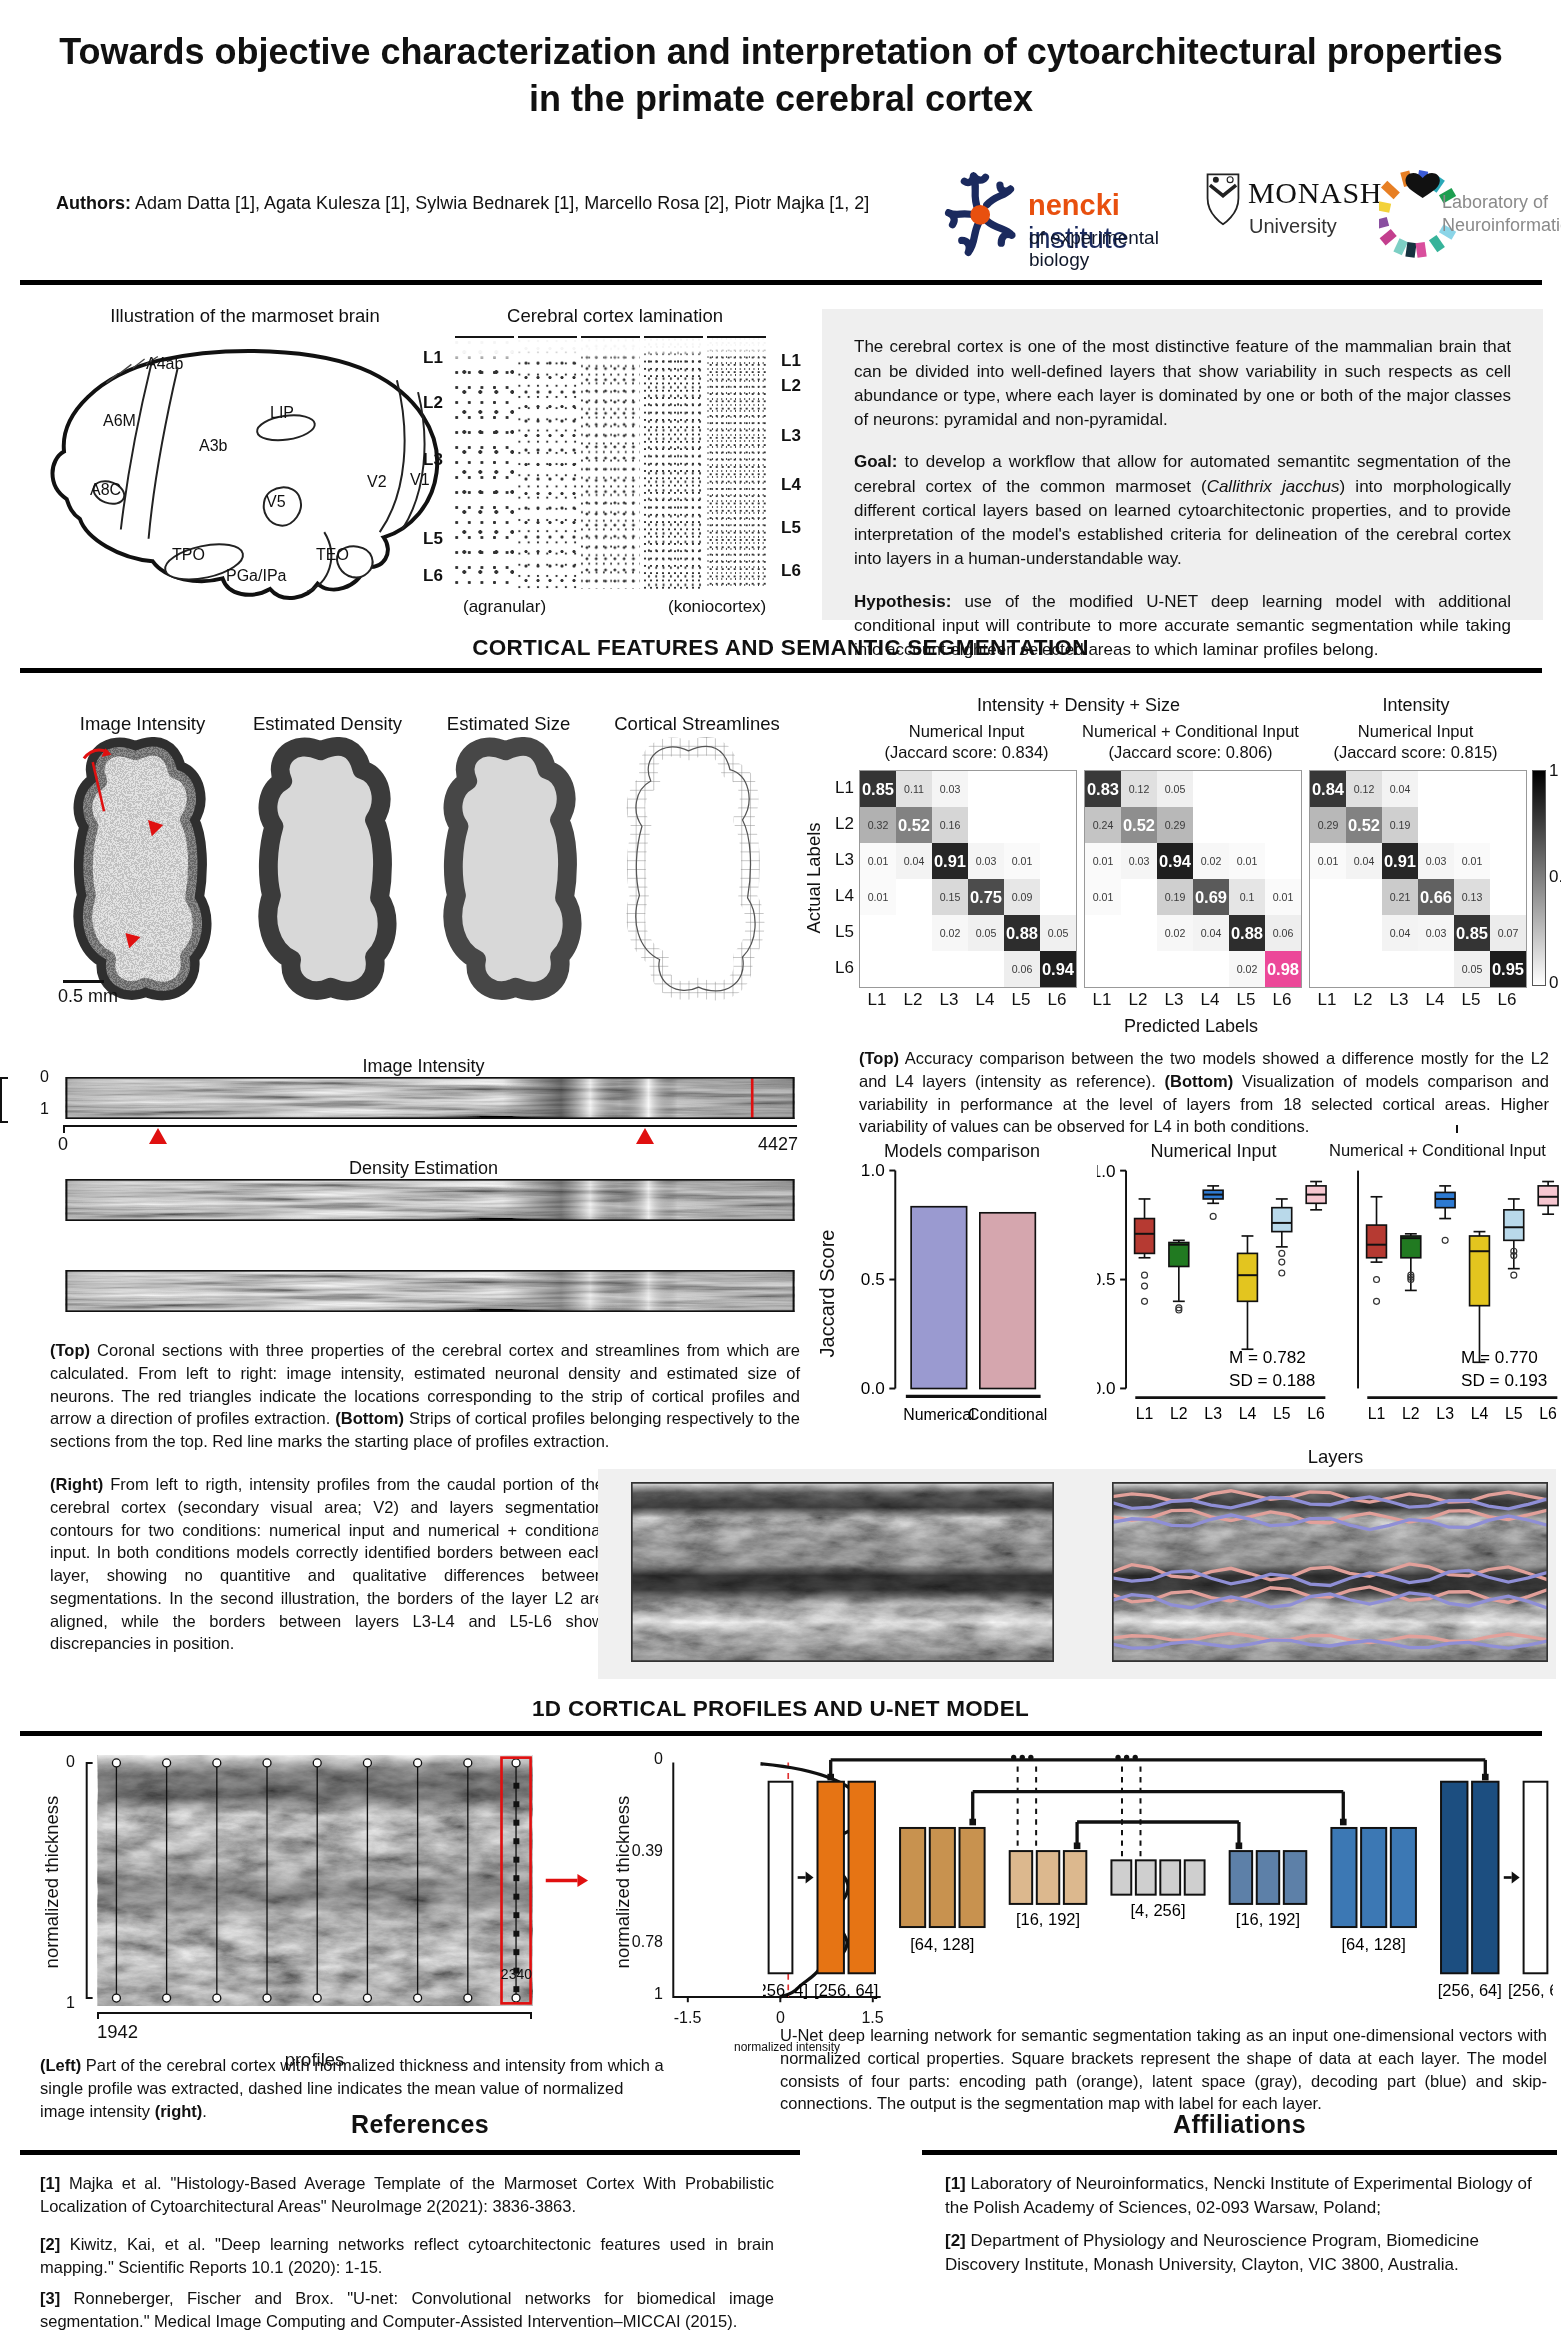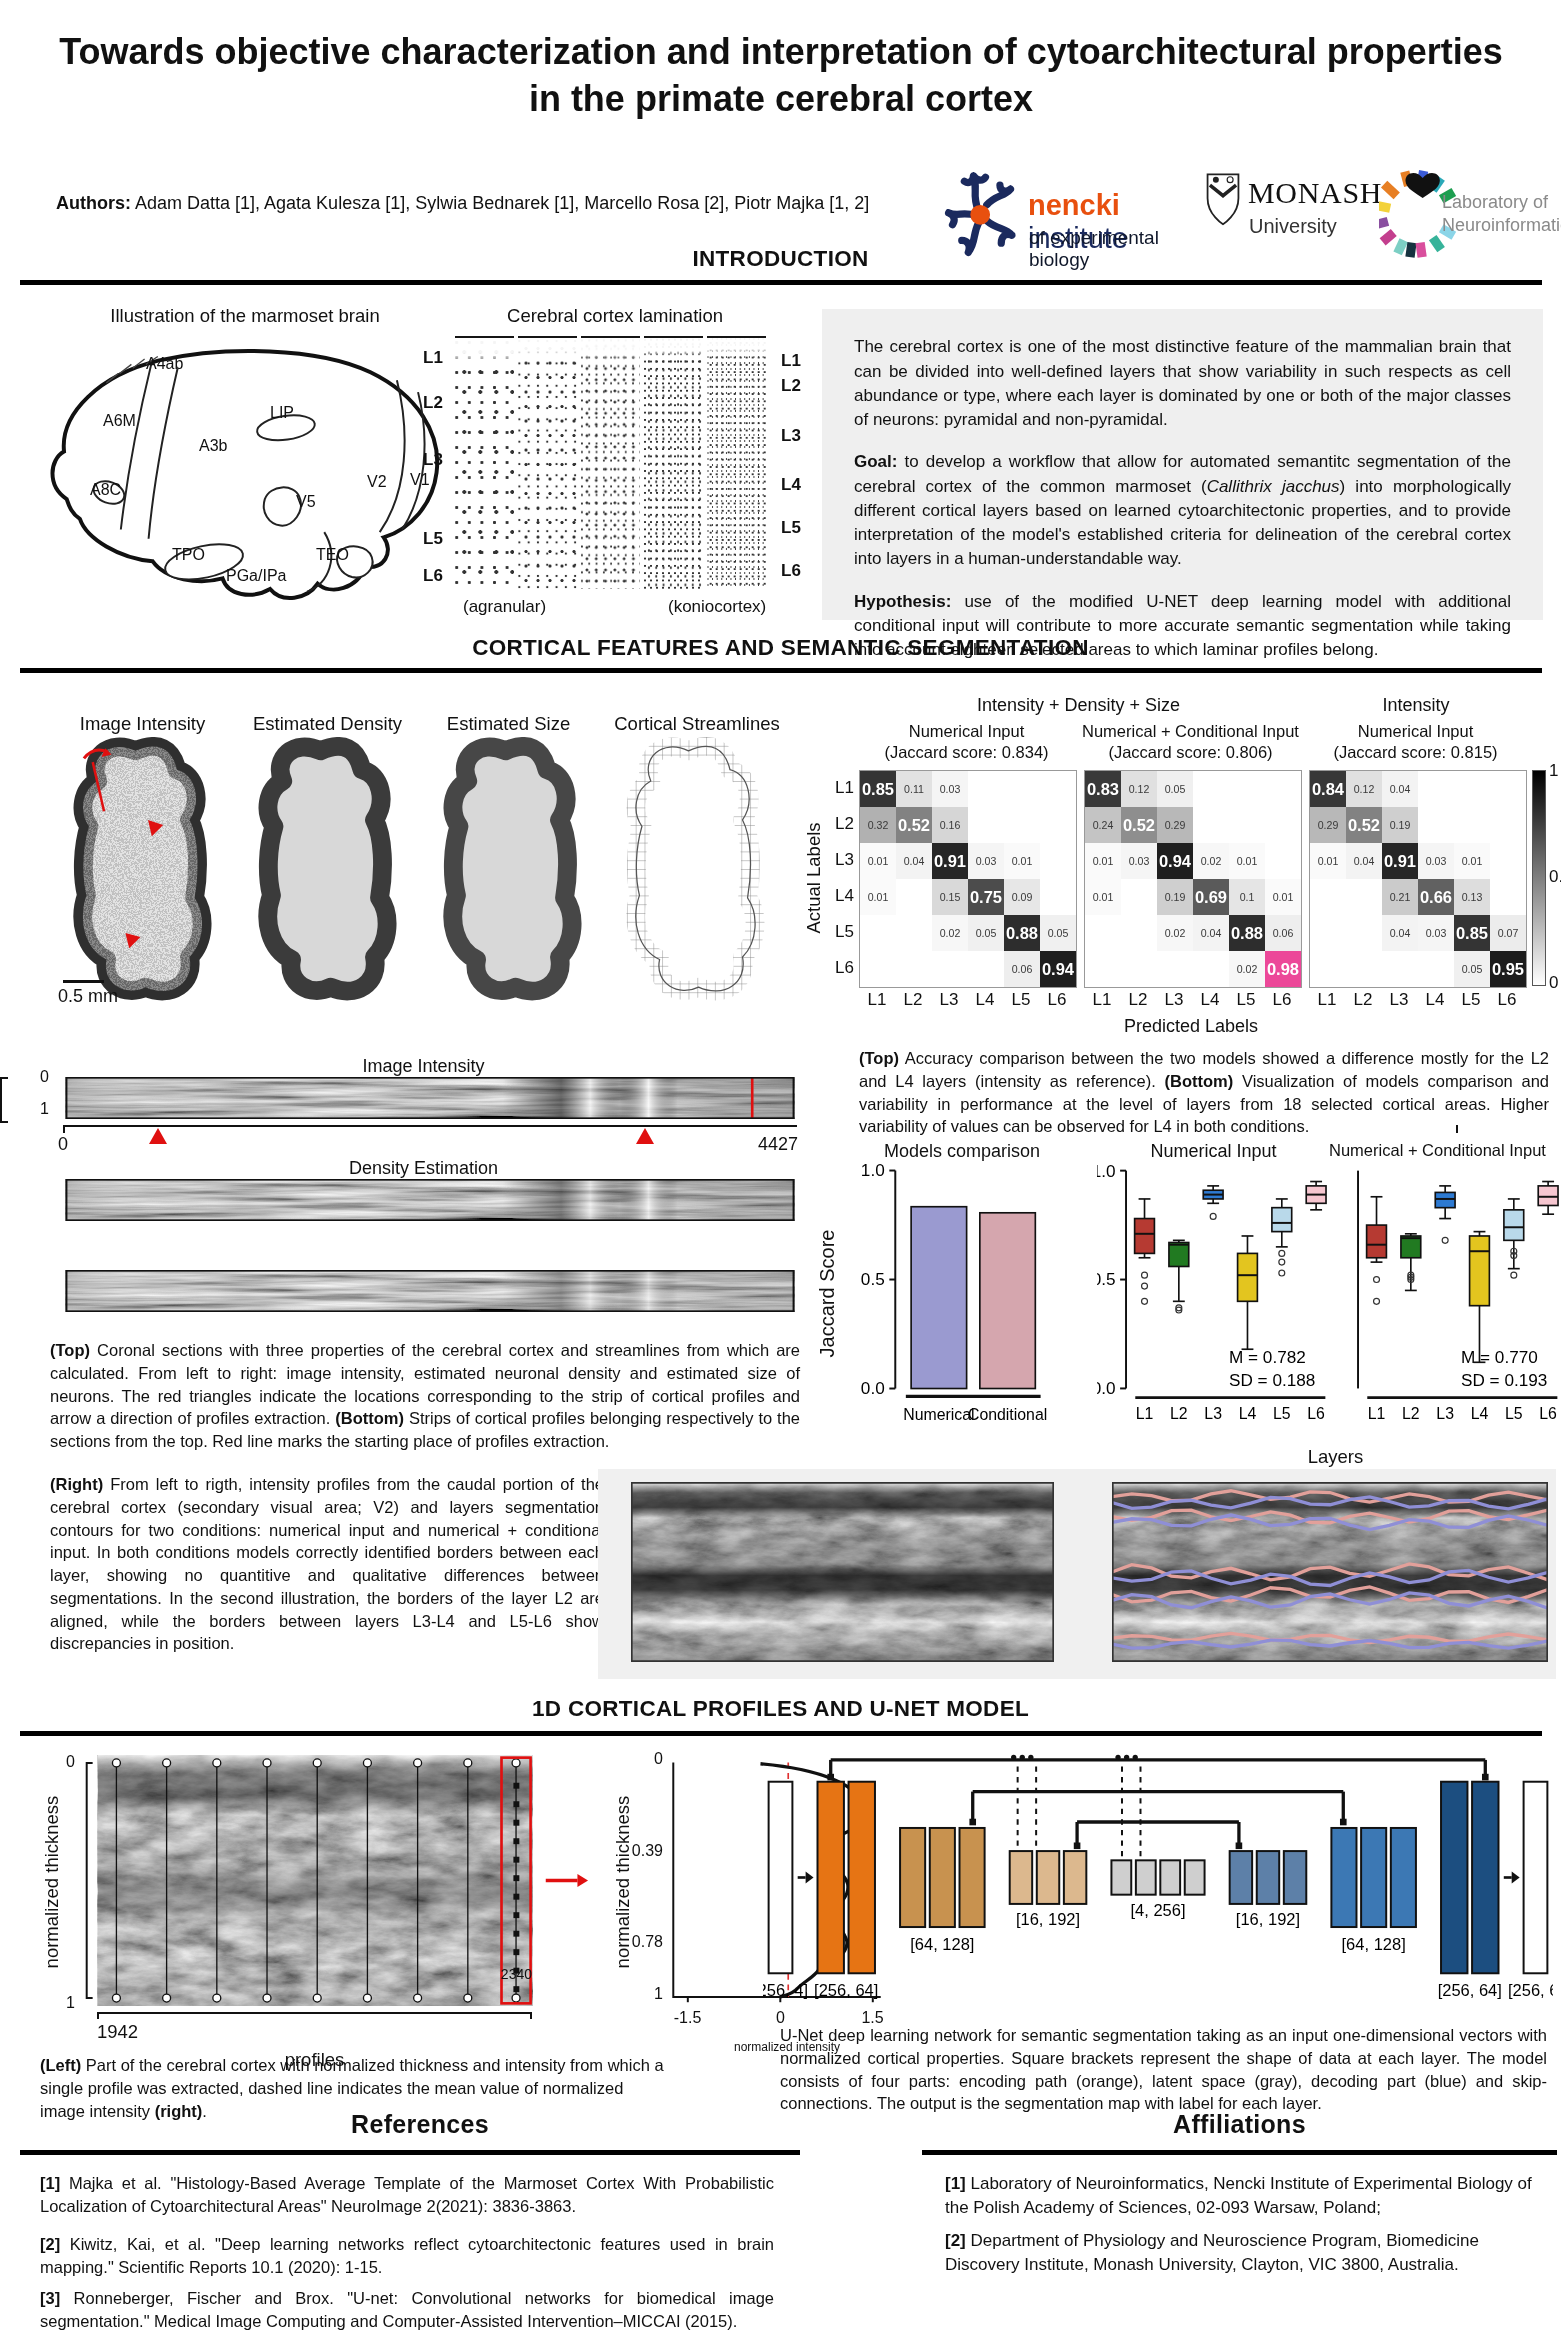--- a/index.html
+++ b/index.html
@@ -178,21 +178,20 @@
         </g>
         <path d="M66,38 c8,-12 26,-10 26,4 c0,12 -18,20 -26,26 c-8,-6 -26,-14 -26,-26 c0,-14 18,-16 26,-4 Z" fill="#111"></path>
       </g>
     </svg>
     <div class="abs" style="left:63px;top:38px;font-size:18px;color:#8a8a8a;line-height:1.25;">
       <div>Laboratory of</div>
       <div>Neuroinformatics</div>
     </div>
   </div>
 
-  <div class="sechead" style="left:0;top:246px;width:1561px;">INTRODUCTION</div>
   <div class="rule" style="left:20px;top:280px;width:1522px;"></div>
 
   <div class="figtitle" style="left:40px;top:305px;width:410px;">Illustration of the marmoset brain</div>
 
   <div class="abs" style="left:40px;top:334px;width:410px;height:284px;">
     <svg width="410" height="284" viewBox="0 0 620 430">
       <path d="M40,250 C10,230 14,190 36,178 C30,120 90,62 180,40 C280,18 420,20 500,58 C570,92 608,150 600,210 C594,258 560,296 520,308 C536,330 520,358 492,352 C480,386 440,396 420,378 C404,402 366,408 348,386 C320,402 284,396 276,370 C240,380 190,372 170,344 C120,340 70,310 60,280 C48,272 44,262 40,250 Z" fill="#fff" stroke="#111" stroke-width="6"></path>
       <path d="M168,46 C150,120 132,210 122,296" fill="none" stroke="#222" stroke-width="3"></path>
       <path d="M208,52 C190,130 172,220 164,310" fill="none" stroke="#222" stroke-width="3"></path>
       <path d="M540,70 C560,150 556,240 514,300" fill="none" stroke="#222" stroke-width="3"></path>
@@ -204,21 +203,21 @@
       <path d="M430,300 C452,336 438,378 404,390" fill="none" stroke="#222" stroke-width="3"></path>
       <path d="M452,330 c16,-14 44,-10 50,8 c6,18 -12,34 -30,30 c-16,-4 -28,-22 -20,-38 Z" fill="#fff" stroke="#222" stroke-width="3"></path>
       <path d="M120,60 l18,-14 M140,52 l18,-14 M160,46 l18,-12 M100,74 l18,-14" stroke="#444" stroke-width="2"></path>
     </svg>
     <div id="brain-labels" class="abs" style="left:0;top: 0;width:410px;height:284px;font-size:16px;">
         <div style="position: absolute; left: 106px; top: 21px; font-size: 16px;">A4ab</div>
         <div style="position: absolute; left: 63px; top: 78px; font-size: 16px;">A6M</div>
         <div style="position: absolute; left: 159px; top: 103px; font-size: 16px;">A3b</div>
         <div style="position: absolute; left: 50px; top: 147px; font-size: 16px;">A8C</div>
         <div style="position: absolute; left: 230px; top: 70px; font-size: 16px;">LIP</div>
-        <div style="position: absolute; left: 226px; top: 159px; font-size: 16px; padding-left: 30px;">V5</div>
+        <div style="position: absolute; left: 226px; top: 159px; font-size: 16px;">V5</div>
         <div style="position: absolute; left: 327px; top: 139px; font-size: 16px;">V2</div>
         <div style="position: absolute; left: 370px; top: 137px; font-size: 16px;">V1</div>
         <div style="position: absolute; left: 132px; top: 212px; font-size: 16px;">TPO</div>
         <div style="position: absolute; left: 186px; top: 233px; font-size: 16px;">PGa/IPa</div>
         <div style="position: absolute; left: 276px; top: 212px; font-size: 16px;">TEO</div>
       </div>
   </div>
 
   <div class="figtitle" style="left:430px;top:305px;width:370px;">Cerebral cortex lamination</div>
 

